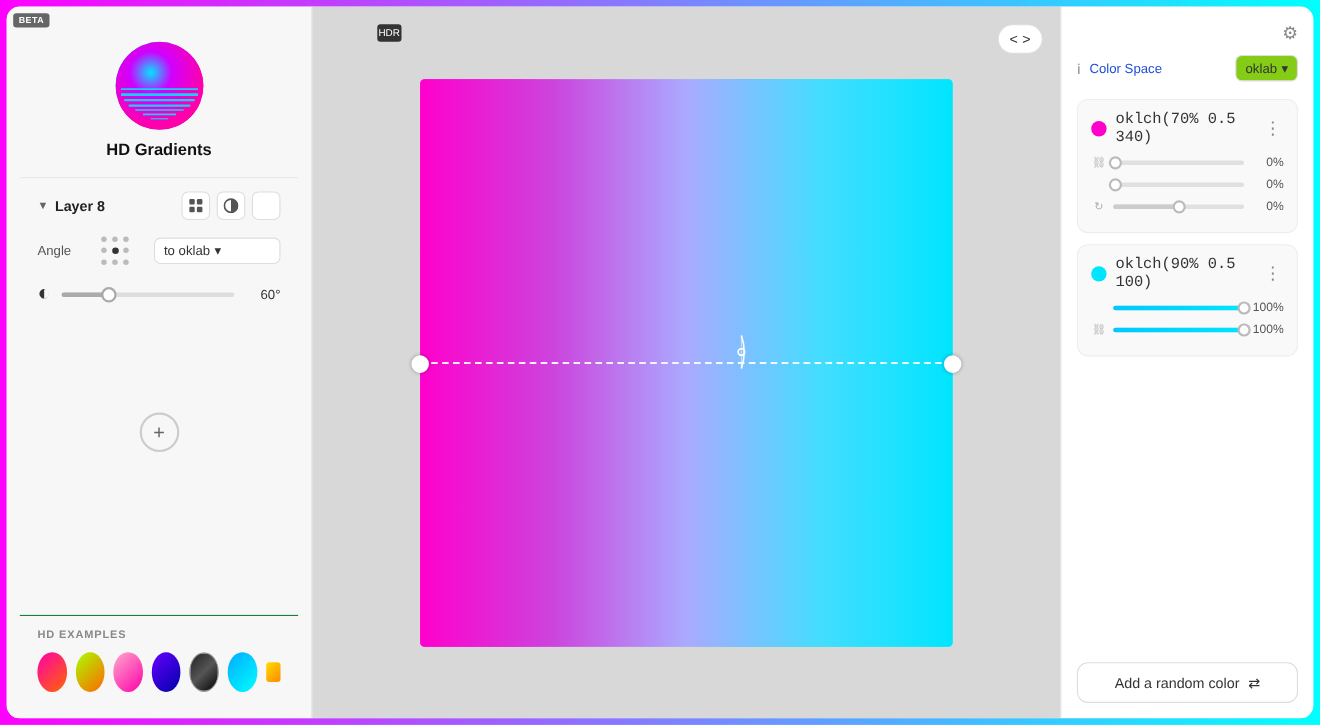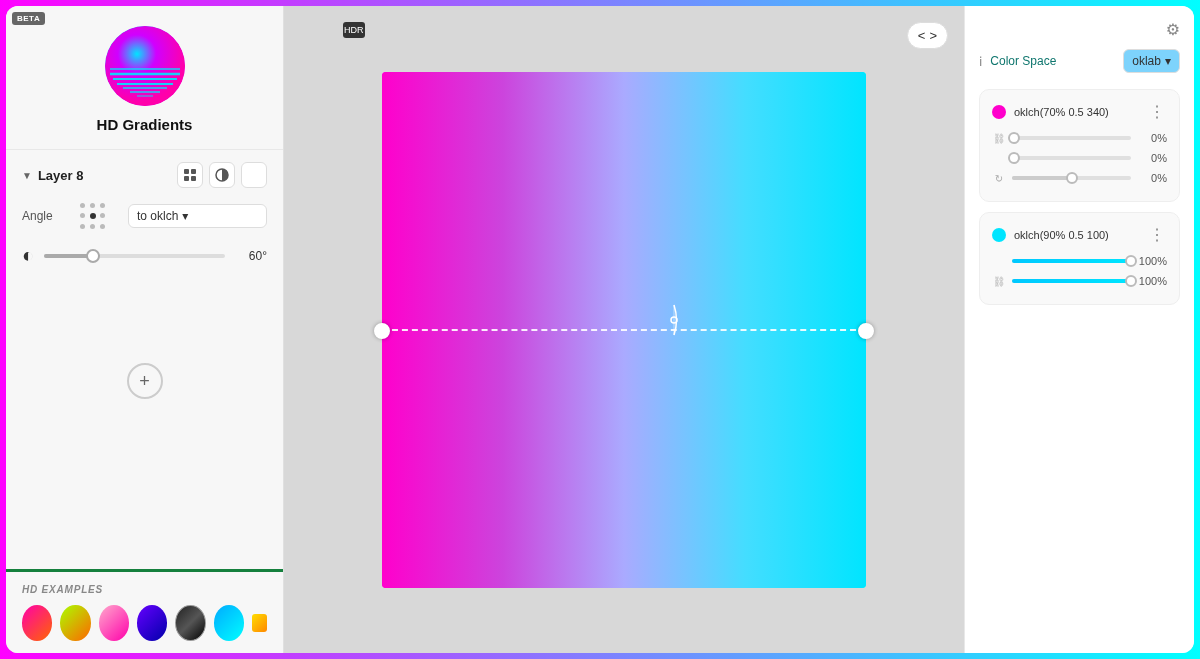--- a/index.html
+++ b/index.html
@@ -21,21 +21,21 @@
       overflow: hidden;
       background: #f0f0f0;
     }
     
     .sidebar {
       width: 278px;
       background: #f7f7f7;
       border-right: 1px solid #e0e0e0;
       display: flex;
       flex-direction: column;
-      padding: 0;
+      padding: 12px;
       flex-shrink: 0;
     }
     .sidebar-header {
       display: flex;
       flex-direction: column;
       align-items: center;
       padding: 20px 0 16px;
       border-bottom: 1px solid #e8e8e8;
     }
     .logo-circle {
@@ -206,23 +206,22 @@
       background: transparent;
       display: flex;
       align-items: center;
       justify-content: center;
       cursor: pointer;
       font-size: 18px;
       color: #666;
     }
     
     .hd-examples {
-      border-top: 3px solid #15803d;
+      border-top: 1px solid #15803d;
       padding: 12px 16px;
-      font-style: italic;
     }
     .hd-examples-label {
       font-size: 10px;
       font-weight: 600;
       color: #888;
       letter-spacing: 0.8px;
       margin-bottom: 10px;
     }
     .examples-row {
       display: flex;
@@ -343,28 +342,28 @@
       align-items: center;
       gap: 8px;
       margin-bottom: 16px;
     }
     .info-icon {
       color: #888;
       font-size: 13px;
     }
     .color-space-label {
       font-size: 12px;
-      color: #0f766e;
+      color: #1d4ed8;
       flex: 1;
     }
     .color-space-select {
       display: flex;
       align-items: center;
       gap: 4px;
-      background: #7dd3fc;
+      background: #84cc16;
       border: 1px solid #ddd;
       border-radius: 6px;
       padding: 4px 8px;
       font-size: 12px;
       color: #333;
       cursor: pointer;
     }
     
     .color-stop {
       background: #f9f9f9;
@@ -379,24 +378,24 @@
       gap: 8px;
       margin-bottom: 8px;
     }
     .color-dot {
       width: 14px;
       height: 14px;
       border-radius: 50%;
       flex-shrink: 0;
     }
     .color-stop-label {
-      font-size: 11px;
+      font-size: 14px;
       color: #333;
       flex: 1;
-      font-family: Liberation Sans, sans-serif;
+      font-family: Liberation Mono, monospace;
     }
     .more-btn {
       color: #888;
       font-size: 16px;
       cursor: pointer;
       padding: 2px;
     }
     .slider-row {
       display: flex;
       align-items: center;
@@ -537,21 +536,21 @@
             <div class="dot"></div>
             <div class="dot"></div>
           <div class="dot"></div>
             <div class="dot active"></div>
             <div class="dot"></div>
           <div class="dot"></div>
             <div class="dot"></div>
             <div class="dot"></div>
         </div>
         <div class="angle-select">
-          <span>to oklch</span>
+          <span>to oklab</span>
           <span>▾</span>
         </div>
       </div>
 
       <div class="degree-row">
         <span class="degree-icon">◐</span>
         <div class="degree-slider-track">
           <div class="degree-slider-fill"></div>
           <div class="degree-slider-thumb"></div>
         </div>
@@ -670,14 +669,20 @@
       <div class="slider-row">
         <div class="slider-icon">⛓</div>
         <div class="slider-track">
           <div class="slider-fill-100 slider-fill-cyan"></div>
           <div class="slider-thumb" style="left: calc(100% - 6px);"></div>
         </div>
         <span class="slider-value">100%</span>
       </div>
     </div>
 
+    <div class="add-random-btn">
+      <button class="add-random-button">
+        <span>Add a random color</span>
+        <span>⇄</span>
+      </button>
+    </div>
   </div>
 </div>
 
 </body></html>

